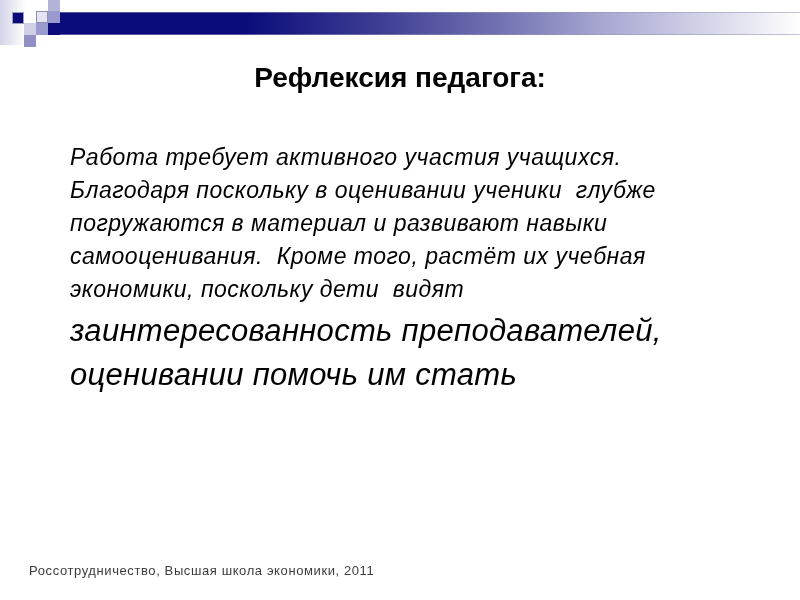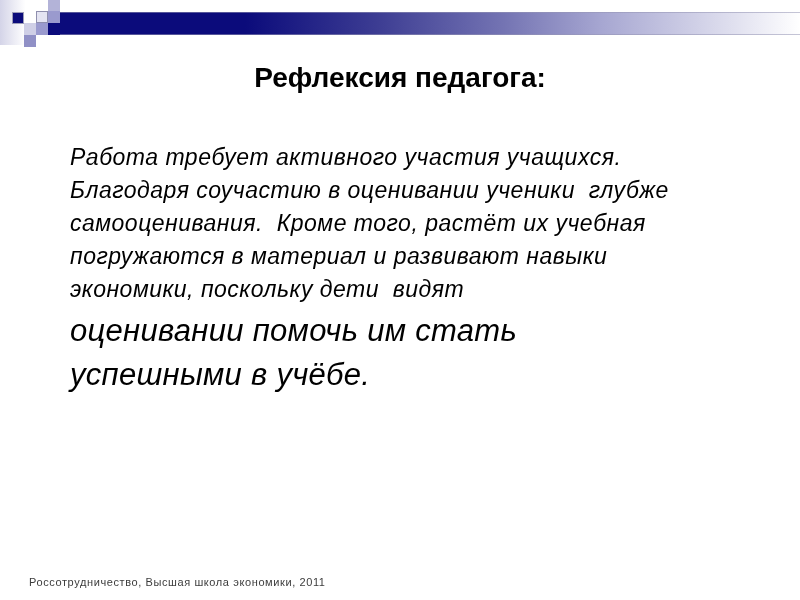--- a/index.html
+++ b/index.html
@@ -92,25 +92,24 @@
   }
   .body-large .line {
     font-size: 31px;
     line-height: 44px;
     letter-spacing: 0.3px;
   }
   .footer-credit {
     position: absolute;
     left: 29px;
     top: 564px;
-    font-size: 11px;
+    font-size: 13px;
     line-height: 14px;
     letter-spacing: 0.6px;
     color: var(--footer_text, #3c3c3c);
-    margin-top: 11px;
   }
 </style>
 </head>
 <body>
 
 <div class="slide">
 
   <div class="grad-panel"></div>
   <div class="sq sq-top-soft"></div>
   <div class="sq sq-navy-left"></div>
@@ -120,26 +119,26 @@
   <div class="sq sq-mid-lower"></div>
   <div class="sq sq-navy-notch"></div>
   <div class="sq sq-dark-bottom"></div>
   <div class="header-bar"></div>
 
   <div class="slide-title">Рефлексия педагога:</div>
 
   <div class="body-text">
     <div class="body-small">
       <div class="line">Работа требует активного участия учащихся.</div>
-      <div class="line">Благодаря соучастию в оценивании ученики  глубже</div>
+      <div class="line">Благодаря поскольку в оценивании ученики  глубже</div>
+      <div class="line">погружаются в материал и развивают навыки</div>
       <div class="line">самооценивания.  Кроме того, растёт их учебная</div>
-      <div class="line">погружаются в материал и развивают навыки</div>
       <div class="line">экономики, поскольку дети  видят</div>
     </div>
     <div class="body-large">
+      <div class="line">заинтересованность преподавателей,</div>
       <div class="line">оценивании помочь им стать</div>
-      <div class="line">успешными в учёбе.</div>
     </div>
   </div>
 
   <div class="footer-credit">Россотрудничество, Высшая школа экономики, 2011</div>
 
 </div>
 
 </body></html>

